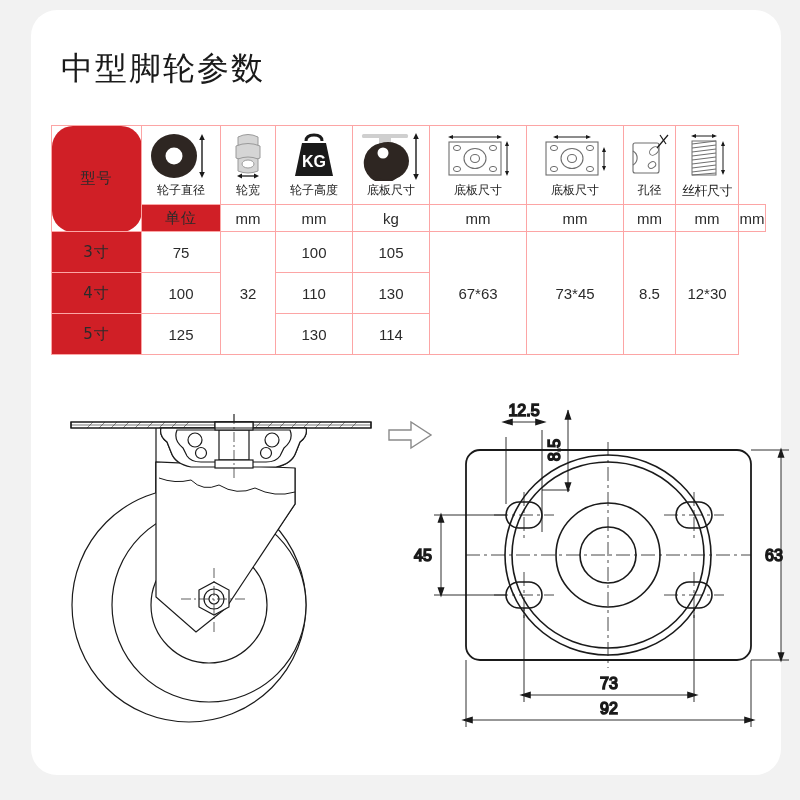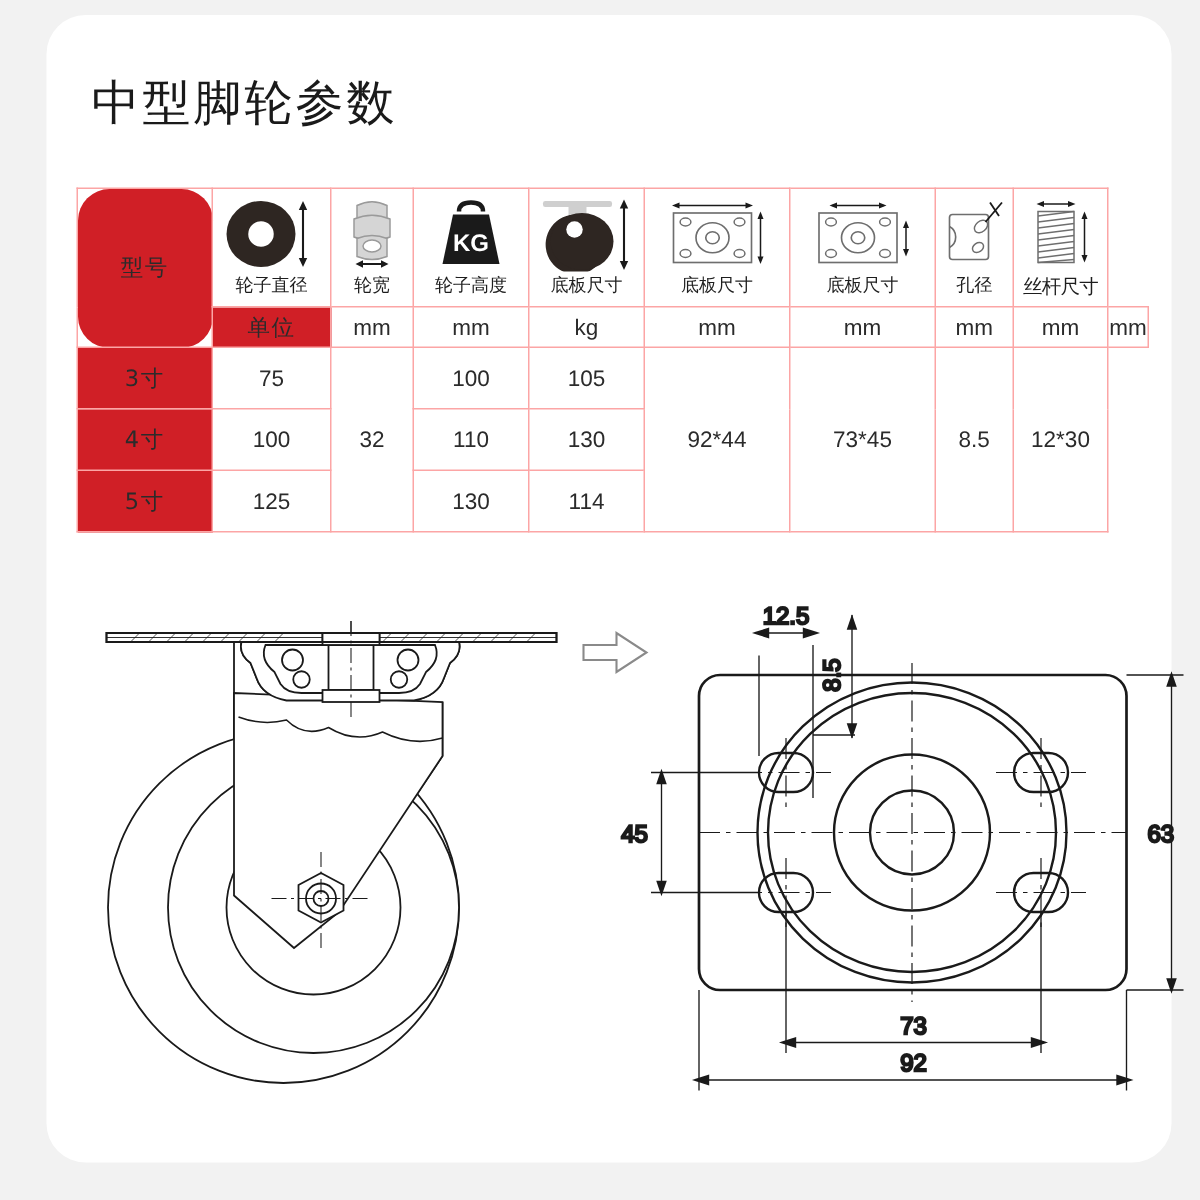--- a/index.html
+++ b/index.html
@@ -288,21 +288,21 @@
           <td class="unitcell">mm</td>
           <td class="unitcell">mm</td>
         </tr>
 
         <tr>
           <td class="redcell size-head">3寸</td>
           <td class="datacell">75</td>
           <td class="datacell" rowspan="3">32</td>
           <td class="datacell">100</td>
           <td class="datacell">105</td>
-          <td class="datacell" rowspan="3">92*44</td>
+          <td class="datacell" rowspan="3">67*63</td>
           <td class="datacell" rowspan="3">73*45</td>
           <td class="datacell" rowspan="3">8.5</td>
           <td class="datacell" rowspan="3">12*30</td>
         </tr>
 
         <tr>
           <td class="redcell size-head">4寸</td>
           <td class="datacell">100</td>
           <td class="datacell">110</td>
           <td class="datacell">130</td>

